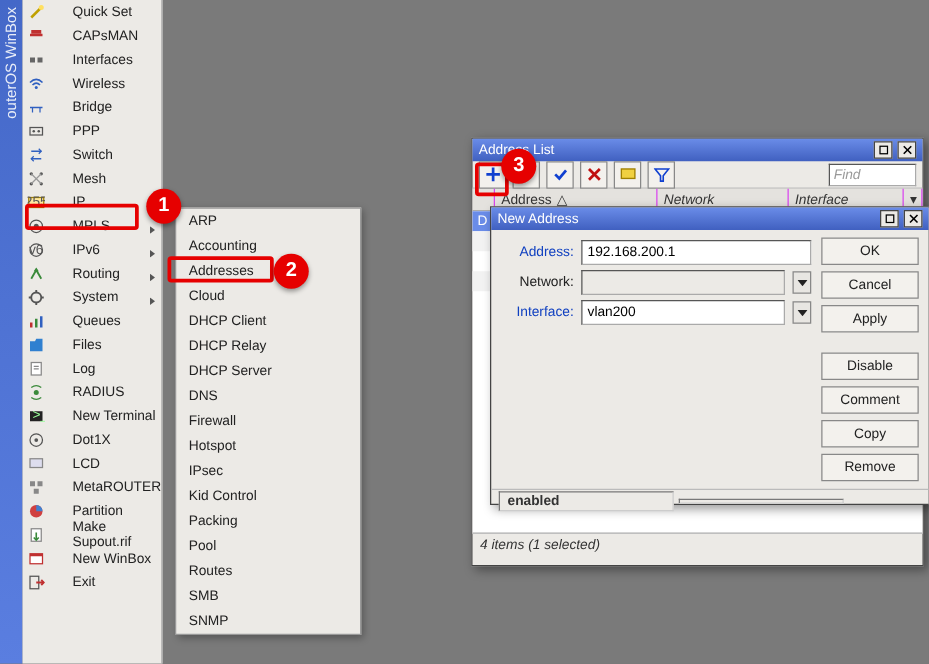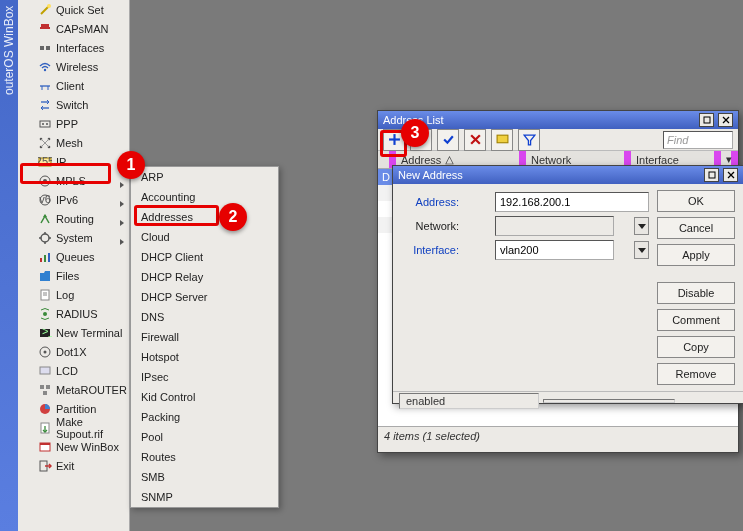--- a/index.html
+++ b/index.html
@@ -12,41 +12,41 @@
     writing-mode: vertical-rl; transform: rotate(180deg);
     display: flex; justify-content: flex-end; align-items: center;
     padding-bottom: 6px; font-size: 12px;
   }
 
   .sidebar {
     position: absolute; left: 18px; top: 0; width: 112px; height: 531px;
     background: #eceae6; border-right: 1px solid #aaa;
   }
   .sidebar-item {
-    height: 19px; display: flex; align-items: center; gap: 4px;
-    padding: 0 4px; color: #222; cursor: pointer; margin-left: 16px;
+    height: 19px; display: flex; align-items: center; gap: 22px;
+    padding: 0 4px; color: #222; cursor: pointer;
   }
   .sidebar-item .tri { margin-left: auto; width: 6px; height: 6px; color: #555; }
   .si-icon { width: 14px; height: 14px; display: flex; align-items: center; }
   .si-icon svg { width: 14px; height: 14px; }
 
   .hi-red {
     position: absolute; border: 3px solid #e60000; border-radius: 3px;
     pointer-events: none;
   }
   .badge {
     position: absolute; width: 28px; height: 28px; border-radius: 50%;
     background: #e60000; color: #fff; font-weight: bold; font-size: 16px;
     display: flex; align-items: center; justify-content: center;
     box-shadow: 0 2px 4px rgba(0,0,0,0.4);
     pointer-events: none;
   }
 
   .submenu {
-    position: absolute; left: 130px; top: 166px; width: 149px;
+    position: absolute; left: 140px; top: 166px; width: 149px;
     background: #eceae6; border: 1px solid #999; box-shadow: 2px 2px 6px rgba(0,0,0,0.3);
   }
   .submenu-item {
     height: 20px; display: flex; align-items: center; padding: 0 10px; color: #222;
     cursor: pointer;
   }
 
   .window {
     position: absolute; background: #eceae6; border: 1px solid #444;
     box-shadow: 3px 3px 8px rgba(0,0,0,0.4);
@@ -76,61 +76,61 @@
   .find-box {
     margin-left: auto; width: 70px; height: 18px;
     border: 1px inset #aaa; background: #fff; display: flex; align-items: center;
     padding: 0 3px; color: #999; font-style: italic;
   }
 
   .al-headers {
     height: 18px; background: #e4e2de; border-bottom: 1px solid #aaa;
     display: flex; font-size: 11px; color: #333;
   }
-  .al-headers > div { border-right: 7px solid #d946ef; padding: 2px 5px; display:flex; align-items:center;text-align:center;}
+  .al-headers > div { border-right: 1px solid #d946ef; padding: 2px 5px; display:flex; align-items:center;text-align:center;}
   .al-body {
     background: #fff; border-bottom: 1px solid #aaa;
   }
   .al-row {
     height: 16px; display: flex; align-items: center; font-size: 11px;
   }
   .al-row.selected { background: #6a8ce8; color: #fff; }
   .al-status {
     height: 18px; display: flex; align-items: center; padding: 0 6px;
     color: #333; font-size: 11px; font-style: italic;
   }
 
   .na-body {
     display: flex; padding: 6px 8px; gap: 8px;
   }
   .na-fields { flex: 1; }
-  .frow { display: flex; align-items: center; height: 24px; gap: 20px; }
+  .frow { display: flex; align-items: center; height: 24px; gap: 6px; }
   .frow label { width: 58px; text-align: right; color: #222; }
   .frow label.bluelink { color: #1040c0; cursor: pointer; }
   .frow .in {
     flex: 1; height: 20px; background: #fff; border: 1px inset #aaa;
-    padding: 0 4px; display: flex; align-items: center; margin-left: 16px;
+    padding: 0 4px; display: flex; align-items: center;
   }
   .dd-arrow {
     width: 15px; height: 18px; border: 1px solid #888; background: #e8e6e2;
     display: flex; align-items: center; justify-content: center;
     cursor: pointer;
   }
   .dd-arrow svg { width: 8px; height: 5px; }
   .na-buttons { width: 78px; display: flex; flex-direction: column; gap: 5px; text-align: right; }
   .na-btn {
     height: 22px; border: 1px solid #888; background: #f3f1ed;
     display: flex; align-items: center; justify-content: center; color: #222;
     cursor: pointer;
   }
   .na-status {
     height: 18px; border-top: 1px solid #bbb; display: flex; align-items: center;
     padding: 0 6px; color: #333;
   }
-  .na-status > div { border: 1px inset #ccc; padding: 1px 6px; margin-right: 4px; background:#eceae6;}
+  .na-status > div { border: 1px inset #ccc; padding: 1px 6px; margin-right: 4px; background:#eceae6;font-weight:bold;}
   .na-status > div:first-child { width: 140px; }
   .na-status > div:last-child { width: 132px; }
 </style>
 </head>
 <body>
 
 <div class="vert-title">outerOS WinBox</div>
 
 <div class="sidebar" id="sidebar">
     <div class="sidebar-item">
@@ -171,42 +171,42 @@
       <span>Wireless</span>
     </div>
     <div class="sidebar-item">
       <span class="si-icon">
         <svg viewBox="0 0 14 14">
           <line x1="2" y1="7" x2="12" y2="7" stroke="#3060c0" stroke-width="1.3"></line>
           <line x1="4" y1="7" x2="4" y2="11" stroke="#3060c0"></line>
           <line x1="10" y1="7" x2="10" y2="11" stroke="#3060c0"></line>
         </svg>
       </span>
-      <span>Client</span>
+      <span>Bridge</span>
+    </div>
+    <div class="sidebar-item">
+      <span class="si-icon">
+        <svg viewBox="0 0 14 14">
+          <rect x="2" y="4" width="10" height="6" fill="none" stroke="#555"></rect>
+          <circle cx="5" cy="7" r="1" fill="#555"></circle>
+          <circle cx="9" cy="7" r="1" fill="#555"></circle>
+        </svg>
+      </span>
+      <span>PPP</span>
     </div>
     <div class="sidebar-item">
       <span class="si-icon">
         <svg viewBox="0 0 14 14">
           <polyline points="3,4 11,4" stroke="#3060c0" stroke-width="1.3"></polyline>
           <polyline points="3,10 11,10" stroke="#3060c0" stroke-width="1.3"></polyline>
           <polyline points="9,2 11,4 9,6" fill="none" stroke="#3060c0"></polyline>
           <polyline points="5,8 3,10 5,12" fill="none" stroke="#3060c0"></polyline>
         </svg>
       </span>
       <span>Switch</span>
-    </div>
-    <div class="sidebar-item">
-      <span class="si-icon">
-        <svg viewBox="0 0 14 14">
-          <rect x="2" y="4" width="10" height="6" fill="none" stroke="#555"></rect>
-          <circle cx="5" cy="7" r="1" fill="#555"></circle>
-          <circle cx="9" cy="7" r="1" fill="#555"></circle>
-        </svg>
-      </span>
-      <span>PPP</span>
     </div>
     <div class="sidebar-item">
       <span class="si-icon">
         <svg viewBox="0 0 14 14">
           <circle cx="3" cy="3" r="1.3" fill="#555"></circle>
           <circle cx="11" cy="3" r="1.3" fill="#555"></circle>
           <circle cx="3" cy="11" r="1.3" fill="#555"></circle>
           <circle cx="11" cy="11" r="1.3" fill="#555"></circle>
           <line x1="3" y1="3" x2="11" y2="11" stroke="#999"></line>
           <line x1="11" y1="3" x2="3" y2="11" stroke="#999"></line>
@@ -465,22 +465,22 @@
         </svg>
       </div>
     <div class="find-box">Find</div>
   </div>
   <div class="al-headers">
     <div style="width:18px;"></div>
     <div style="width:130px;">
         <span>Address</span>
         <span style="margin-left:4px;">△</span>
       </div>
-    <div style="width:105px;">Network</div>
-    <div style="flex:1;">
+    <div style="width:105px;font-style:italic;">Network</div>
+    <div style="flex:1;font-style:italic;">
         <span>Interface</span>
       </div>
     <div style="width:15px;">▾</div>
   </div>
   <div class="al-body" style="height:258px;">
     <div class="al-row selected">
       <div style="width:18px; padding-left:4px;">D</div>
     </div>
     <div class="al-row" style="background:#f2f2f2;"></div>
     <div class="al-row"></div>

